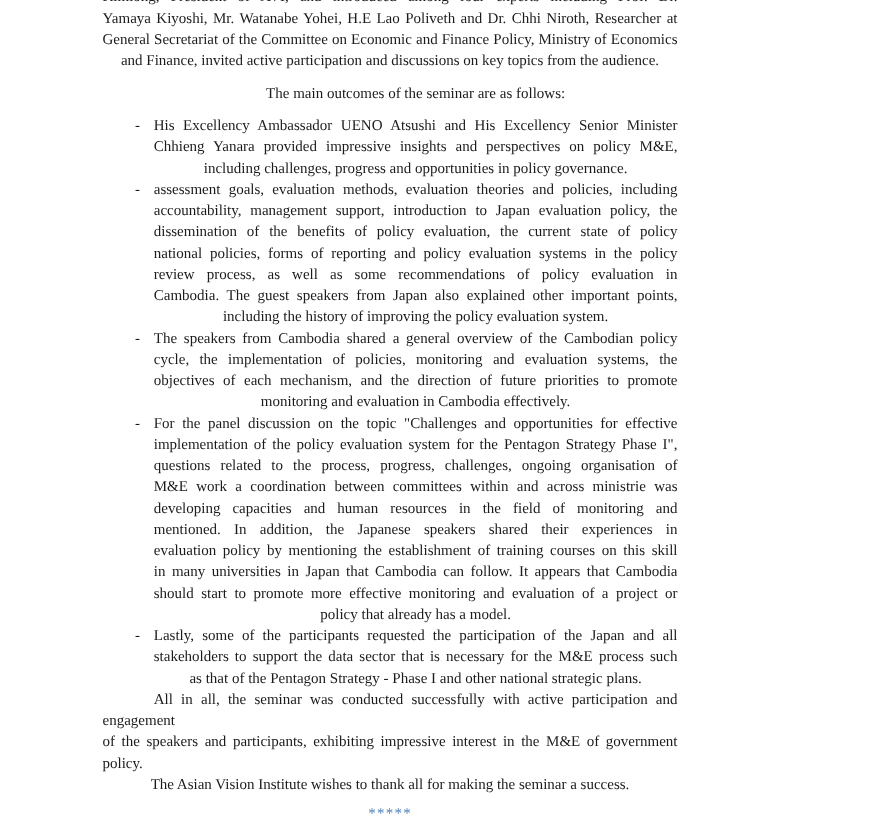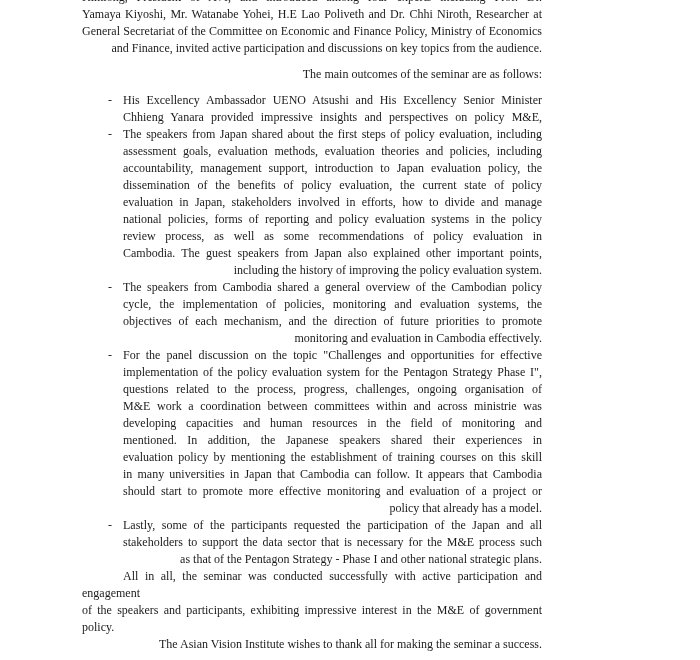--- a/index.html
+++ b/index.html
@@ -11,21 +11,21 @@
     color:#1b1b1b;
     font-family:"Liberation Serif","DejaVu Serif",serif;
     font-size:12px;
     line-height:17px;
     box-sizing:border-box;
     padding:0 80px 12px 82px;
   }
   .line{display:block;}
   
   .j{text-align:justify;text-align-last:justify;}
-  .last{text-align:right;}
+  .last{text-align:center;}
   .clipped-top{margin-top:-11px;}
   .para-intro{margin-top:9px;text-indent:41px;font-family:Liberation Serif, serif;}
   .list{margin-top:9px;}
   .bullet{position:relative;padding-left:41px;}
   .dash{
     position:absolute;left:26px;top:0;
     width:14px;text-align:left;
   }
   .closing{}
   .closing .indent{text-indent:41px;}
@@ -50,29 +50,28 @@
   </div>
 
   <div class="line last para-intro">The main outcomes of the seminar are as follows:</div>
 
   <div class="list">
 
     <div class="bullet">
       <span class="dash">-</span>
       <div class="line j">His Excellency Ambassador UENO Atsushi and His Excellency Senior Minister</div>
       <div class="line j">Chhieng Yanara provided impressive insights and perspectives on policy M&amp;E,</div>
+      <div class="line last">including challenges, progress and opportunities in policy governance.</div>
     </div>
 
     <div class="bullet">
       <span class="dash">-</span>
-      <div class="line j">The speakers from Japan shared about the first steps of policy evaluation, including</div>
       <div class="line j">assessment goals, evaluation methods, evaluation theories and policies, including</div>
       <div class="line j">accountability, management support, introduction to Japan evaluation policy,  the</div>
       <div class="line j">dissemination of the benefits of policy evaluation,  the current state of policy</div>
-      <div class="line j">evaluation in Japan, stakeholders involved in efforts, how to divide and manage</div>
       <div class="line j">national policies, forms of reporting and policy evaluation systems in the policy</div>
       <div class="line j">review process, as well as some recommendations of policy evaluation in</div>
       <div class="line j">Cambodia. The guest speakers from Japan also explained other important points,</div>
       <div class="line last">including the history of improving the policy evaluation system.</div>
     </div>
 
     <div class="bullet">
       <span class="dash">-</span>
       <div class="line j">The speakers from Cambodia shared a general overview of the Cambodian policy</div>
       <div class="line j">cycle, the implementation of policies, monitoring and evaluation systems, the</div>

